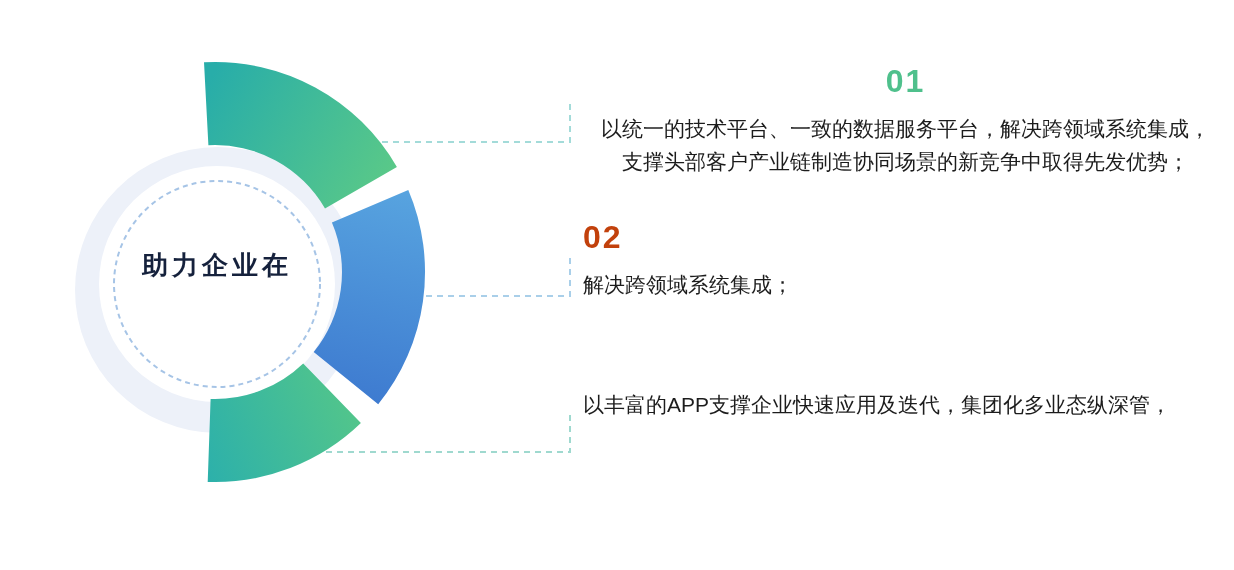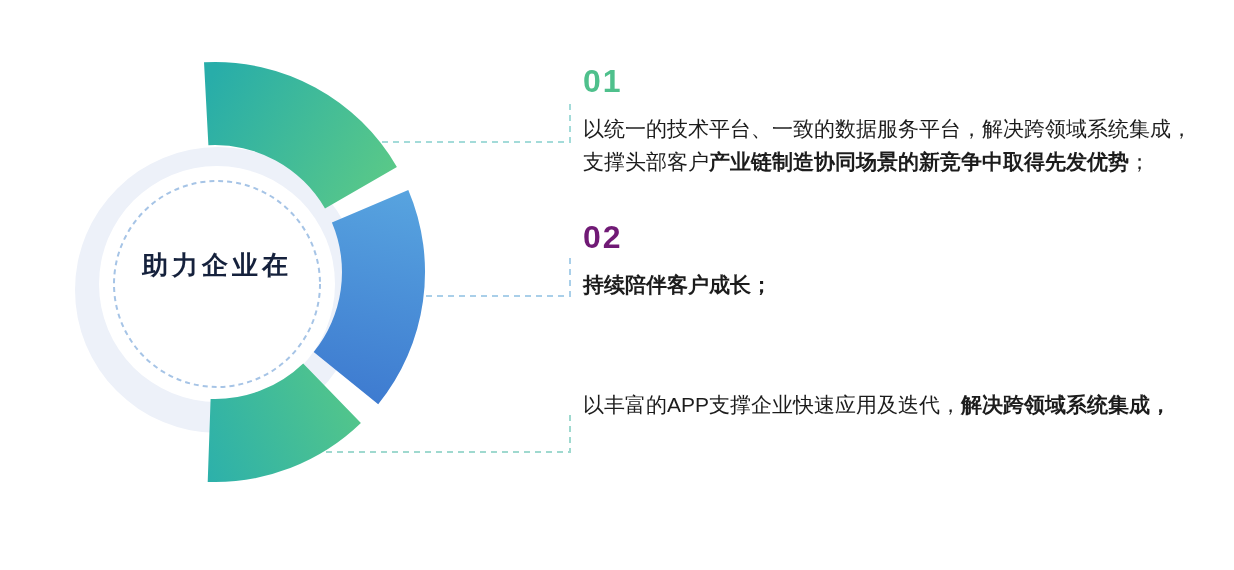--- a/index.html
+++ b/index.html
@@ -8,25 +8,25 @@
     font-family:"Liberation Sans", sans-serif;
   }
   .svg-layer{position:absolute;left:0;top:0;width:1234px;height:570px;}
   .center-title{
     position:absolute;left:87px;top:246px;width:260px;text-align:center;
     font-weight:bold;font-size:26px;line-height:38px;letter-spacing:4px;color:#15213c;
   }
   .point{position:absolute;left:583px;width:645px;}
   .point .num{font-size:32px;font-weight:bold;letter-spacing:2px;line-height:38px;}
   .num-green{color:#4fc08c;}
-  .num-blue{color:#701a75;}
+  .num-blue{color:#c2410c;}
   .point .body{margin-top:12px;font-size:21px;line-height:33px;color:#1c1c1c;}
   .tline{white-space:nowrap;}
-  .b{font-weight:bold;margin-top:24px;}
-  .p1{top:62px;}
+  .b{font-weight:normal;margin-top:24px;}
+  .p1{top:62px;text-align:center;}
   .p2{top:218px;}
   .p3{top:376px;}
 </style>
 </head>
 <body>
 
 <div class="canvas">
 
   <svg class="svg-layer" viewBox="0 0 1234 570">
     <defs>
@@ -76,26 +76,26 @@
       <div class="tline">
         <span>支撑头部客户</span><span class="b">产业链制造协同场景的新竞争中取得先发优势</span><span>；</span>
       </div>
     </div>
   </section>
 
   <section class="point p2">
     <div class="num num-blue">02</div>
     <div class="body">
       <div class="tline">
-        <span class="b">持续陪伴客户成长；</span>
+        <span class="b">解决跨领域系统集成；</span>
       </div>
     </div>
   </section>
 
   <section class="point p3">
     <div class="body">
       <div class="tline">
-        <span>以丰富的APP支撑企业快速应用及迭代，</span><span class="b">解决跨领域系统集成，</span>
+        <span>以丰富的APP支撑企业快速应用及迭代，</span><span class="b">集团化多业态纵深管，</span>
       </div>
     </div>
   </section>
 
 </div>
 
 </body></html>

